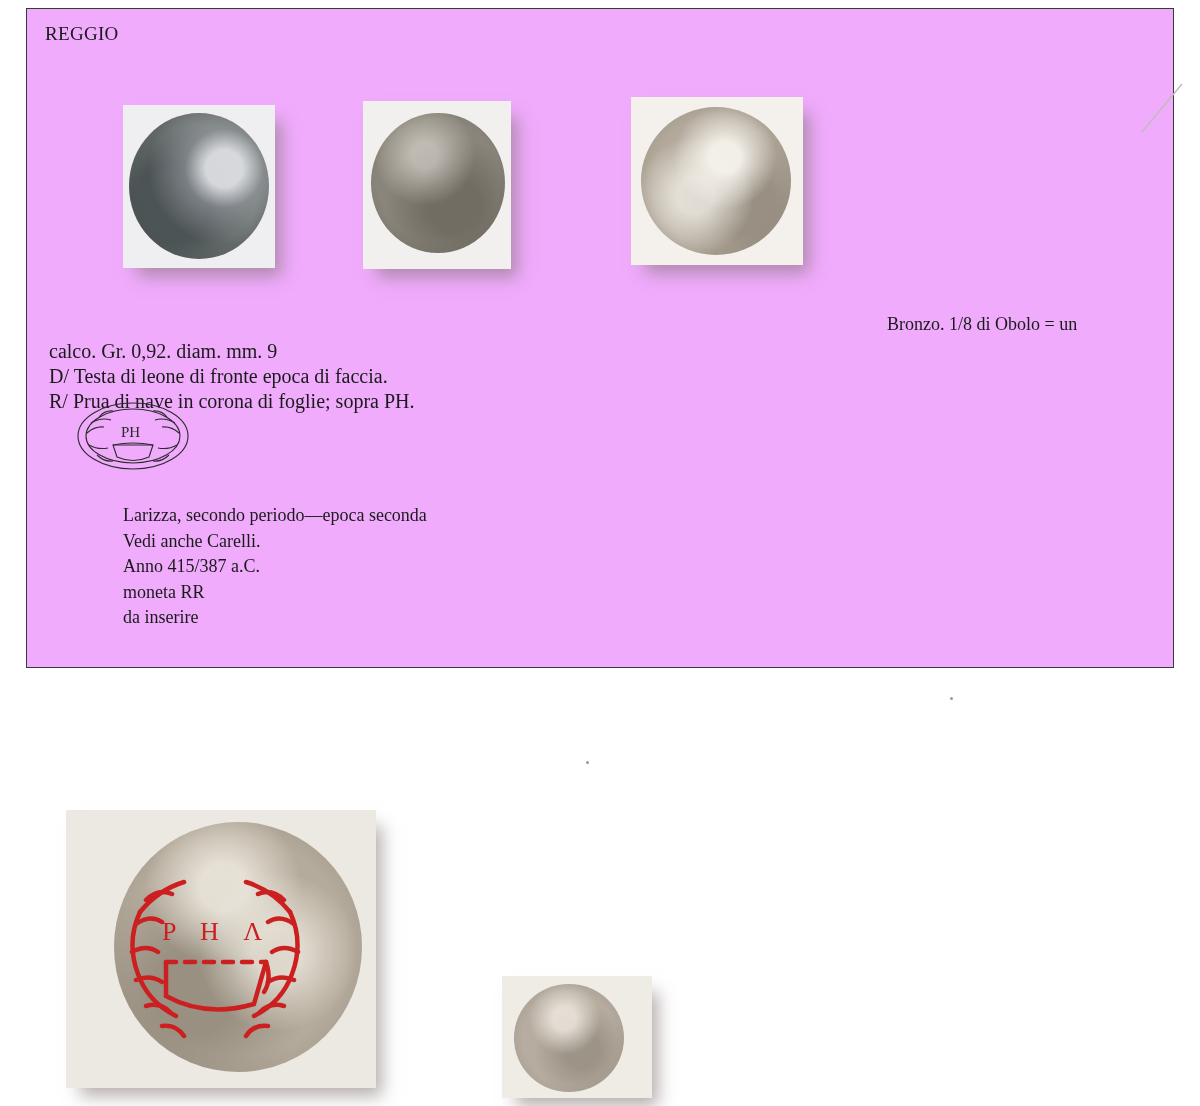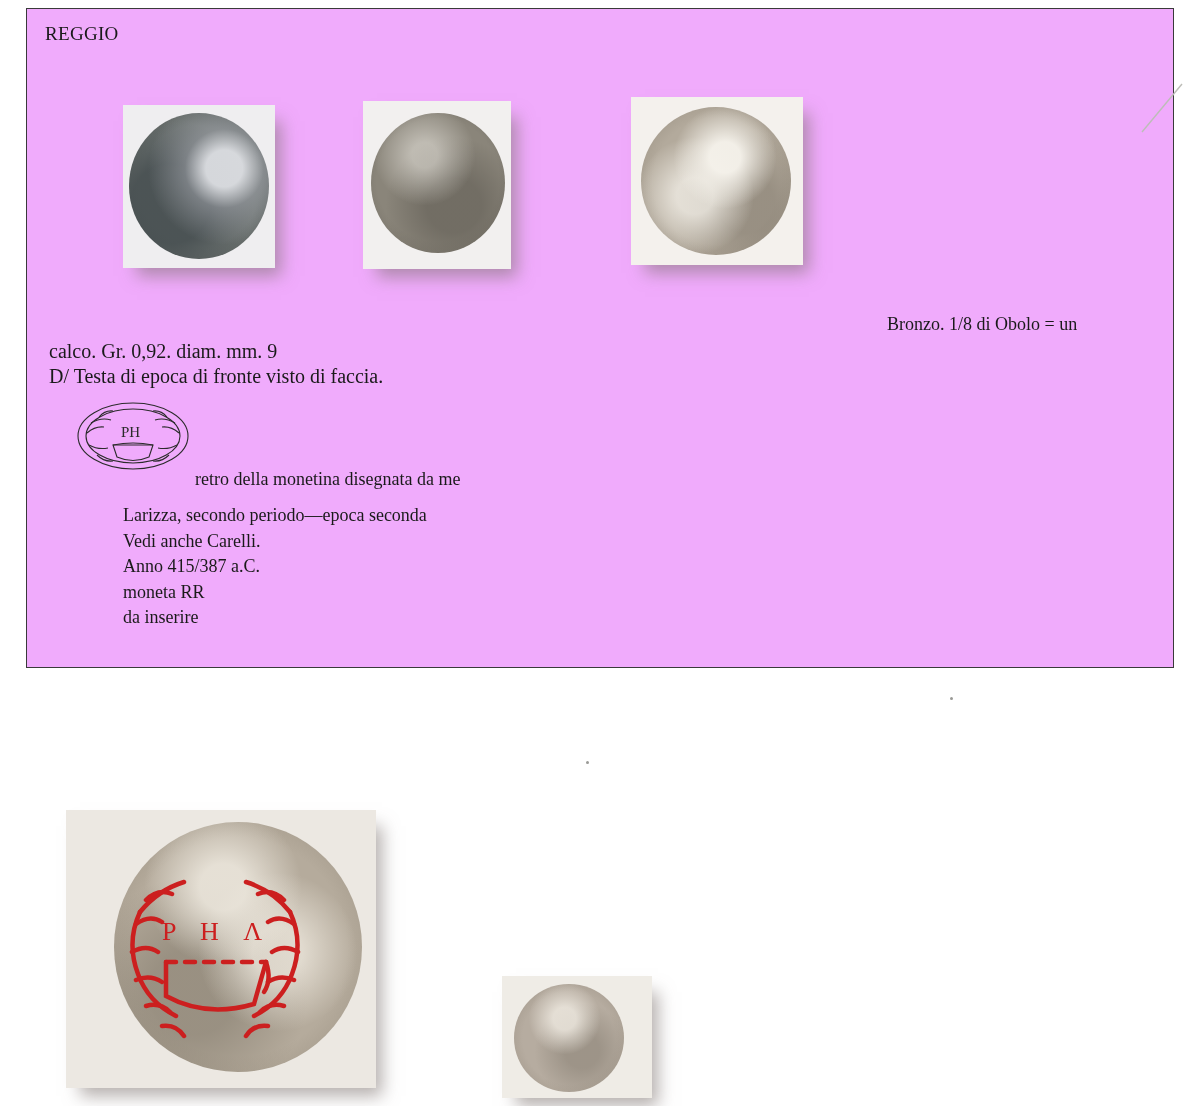--- a/index.html
+++ b/index.html
@@ -181,38 +181,38 @@
   </div>
 
   <div class="photo" id="photo3">
     <div class="disc"></div>
   </div>
 
   <div class="bronzo-note">Bronzo.  1/8 di Obolo = un</div>
 
   <div class="desc">
     <div class="line">calco. Gr. 0,92. diam. mm. 9</div>
-    <div class="line">D/ Testa di epoca di fronte visto di faccia.</div>
+    <div class="line">D/ Testa di leone di fronte epoca di faccia.</div>
+    <div class="line">R/ Prua di nave in corona di foglie; sopra PH.</div>
   </div>
 
   <div class="sketch">
     <svg viewBox="0 0 128 78" width="128" height="78">
       <g fill="none" stroke="#2b2b2b" stroke-width="1.1">
         <ellipse cx="64" cy="39" rx="55" ry="33"></ellipse>
         <ellipse cx="64" cy="39" rx="47" ry="27"></ellipse>
         <path d="M22 26 q10 -6 20 -3 M30 20 q6 -7 14 -6 M18 36 q8 -7 17 -6 M20 48 q9 5 19 3 M28 58 q7 7 16 6"></path>
         <path d="M106 26 q-10 -6 -20 -3 M98 20 q-6 -7 -14 -6 M110 36 q-8 -7 -17 -6 M108 48 q-9 5 -19 3 M100 58 q-7 7 -16 6"></path>
         <path d="M44 48 h40 l-4 12 q-16 7 -32 0 z"></path>
         <path d="M44 48 q20 -4 40 0"></path>
       </g>
       <text x="52" y="40" font-family="'Liberation Serif', serif" font-size="15" fill="#2b2b2b">PH</text>
     </svg>
   </div>
 
-  <div class="sketch-caption">retro della monetina disegnata da me</div>
 
   <div class="desc2">
     <div class="line">Larizza, secondo periodo—epoca seconda</div>
     <div class="line">Vedi anche Carelli.</div>
     <div class="line">Anno 415/387 a.C.</div>
     <div class="line">moneta RR</div>
     <div class="line">da inserire</div>
   </div>
 
 </div>

